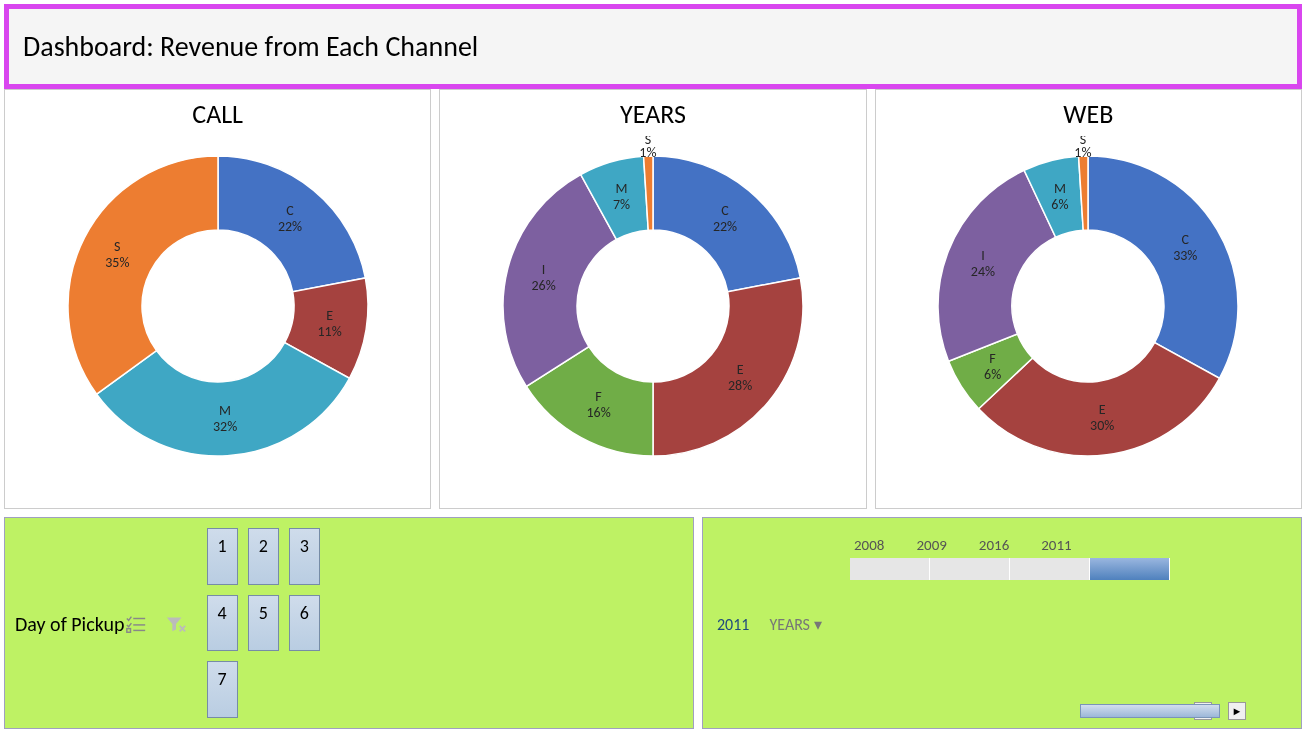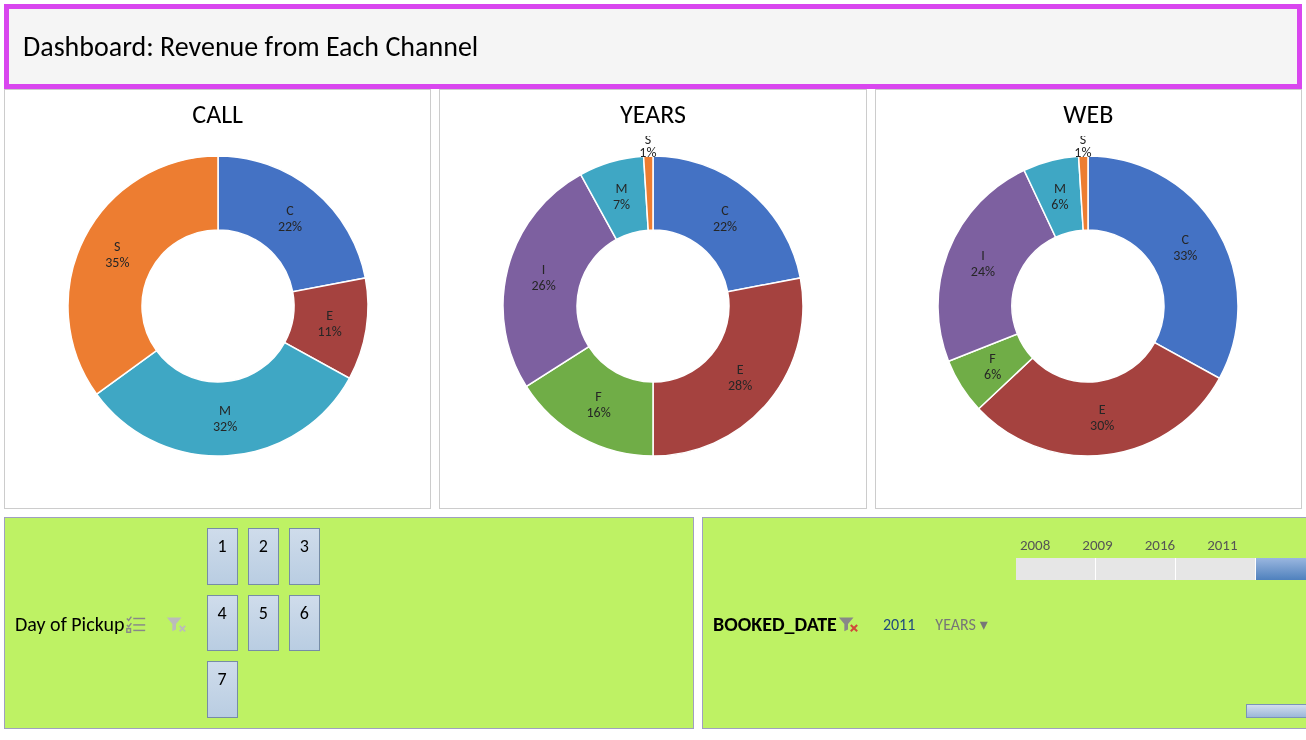--- a/index.html
+++ b/index.html
@@ -229,34 +229,20 @@
         <div class="slicer-btn">2</div>
         <div class="slicer-btn">3</div>
         <div class="slicer-btn">4</div>
         <div class="slicer-btn">5</div>
         <div class="slicer-btn">6</div>
         <div class="slicer-btn">7</div>
       </div>
   </div>
 
   <div class="timeline">
-    <div class="filter-header">
-      <span class="filter-title bold">BOOKED_DATE</span>
-      <div class="hdr-icons">
-        <span class="hdr-icon">
-          <svg viewBox="0 0 24 18">
-              <path d="M2 2h16l-6 7v6l-4 2v-8z" fill="#888"></path>
-            <g stroke="#d04a3a" stroke-width="2.2">
-                <line x1="15" y1="10" x2="22" y2="17"></line>
-                <line x1="22" y1="10" x2="15" y2="17"></line>
-              </g>
-          </svg>
-        </span>
-      </div>
-    </div>
     <div class="tl-status">
       <span class="tl-selected">2011</span>
       <span class="tl-units">
         <span>YEARS</span>
         <span>▾</span>
       </span>
     </div>
     <div class="tl-years">
       <div class="tl-year-labels" id="tl-year-labels">
           <span>2008</span>

